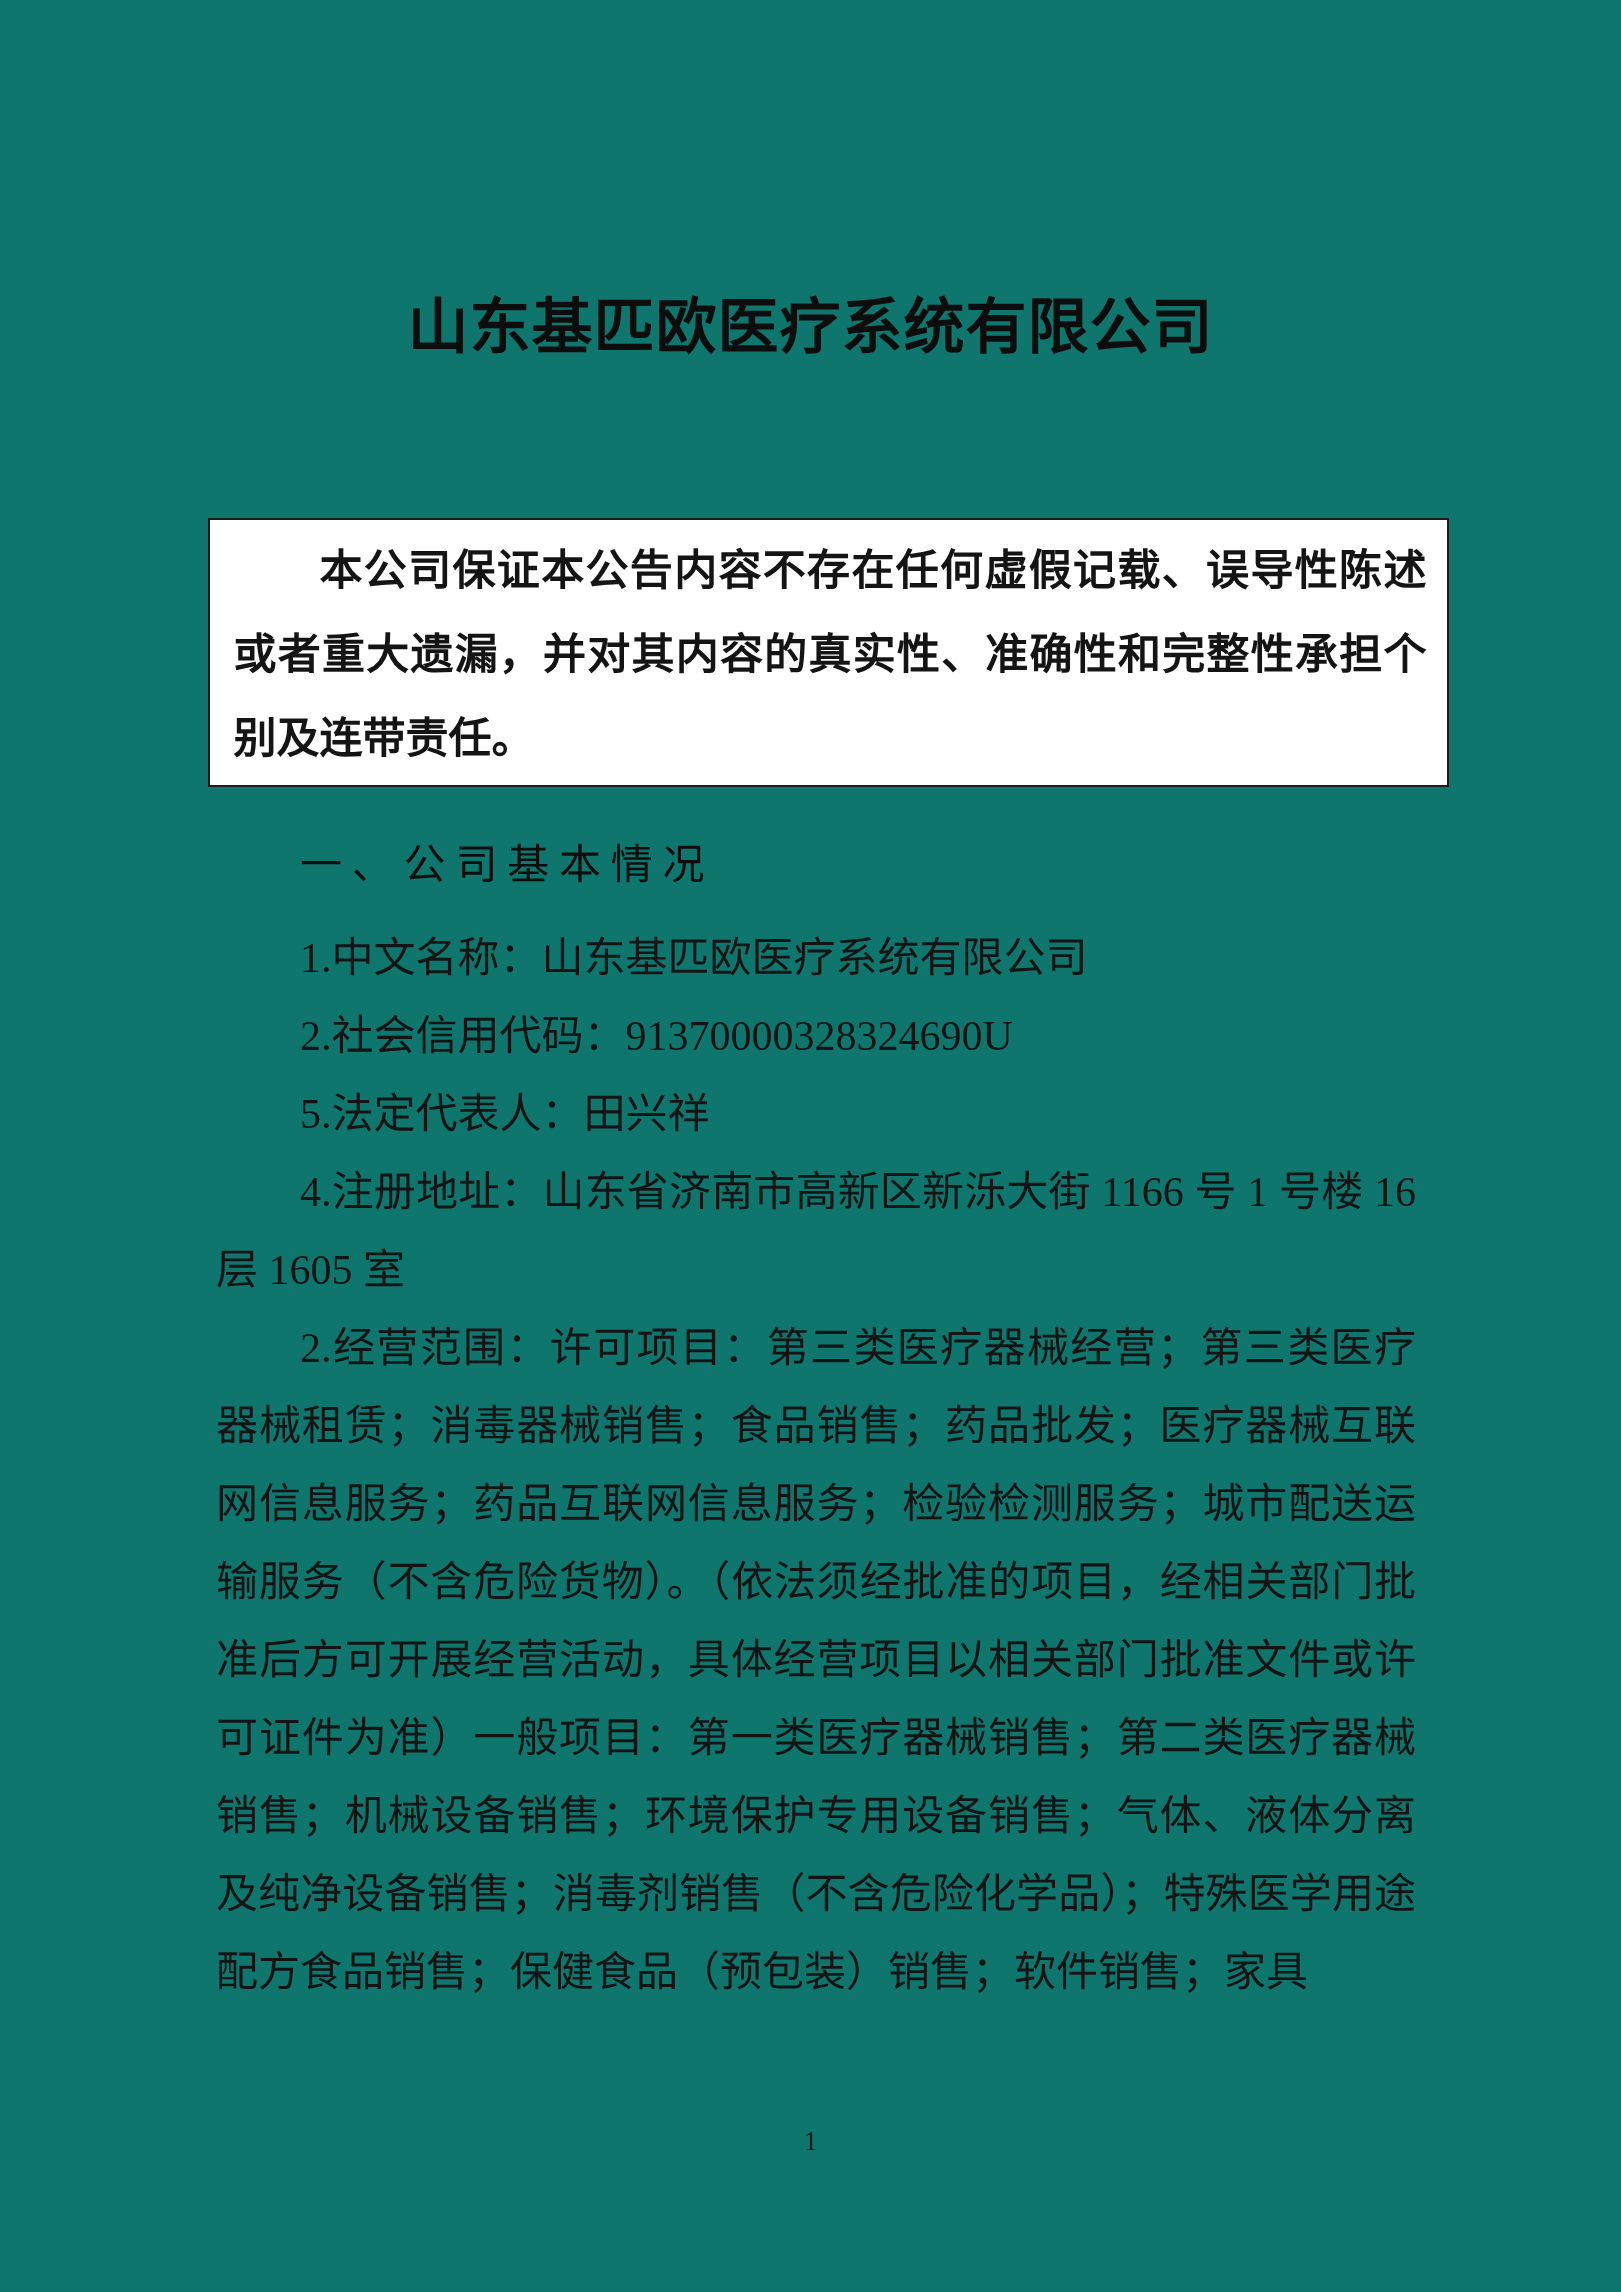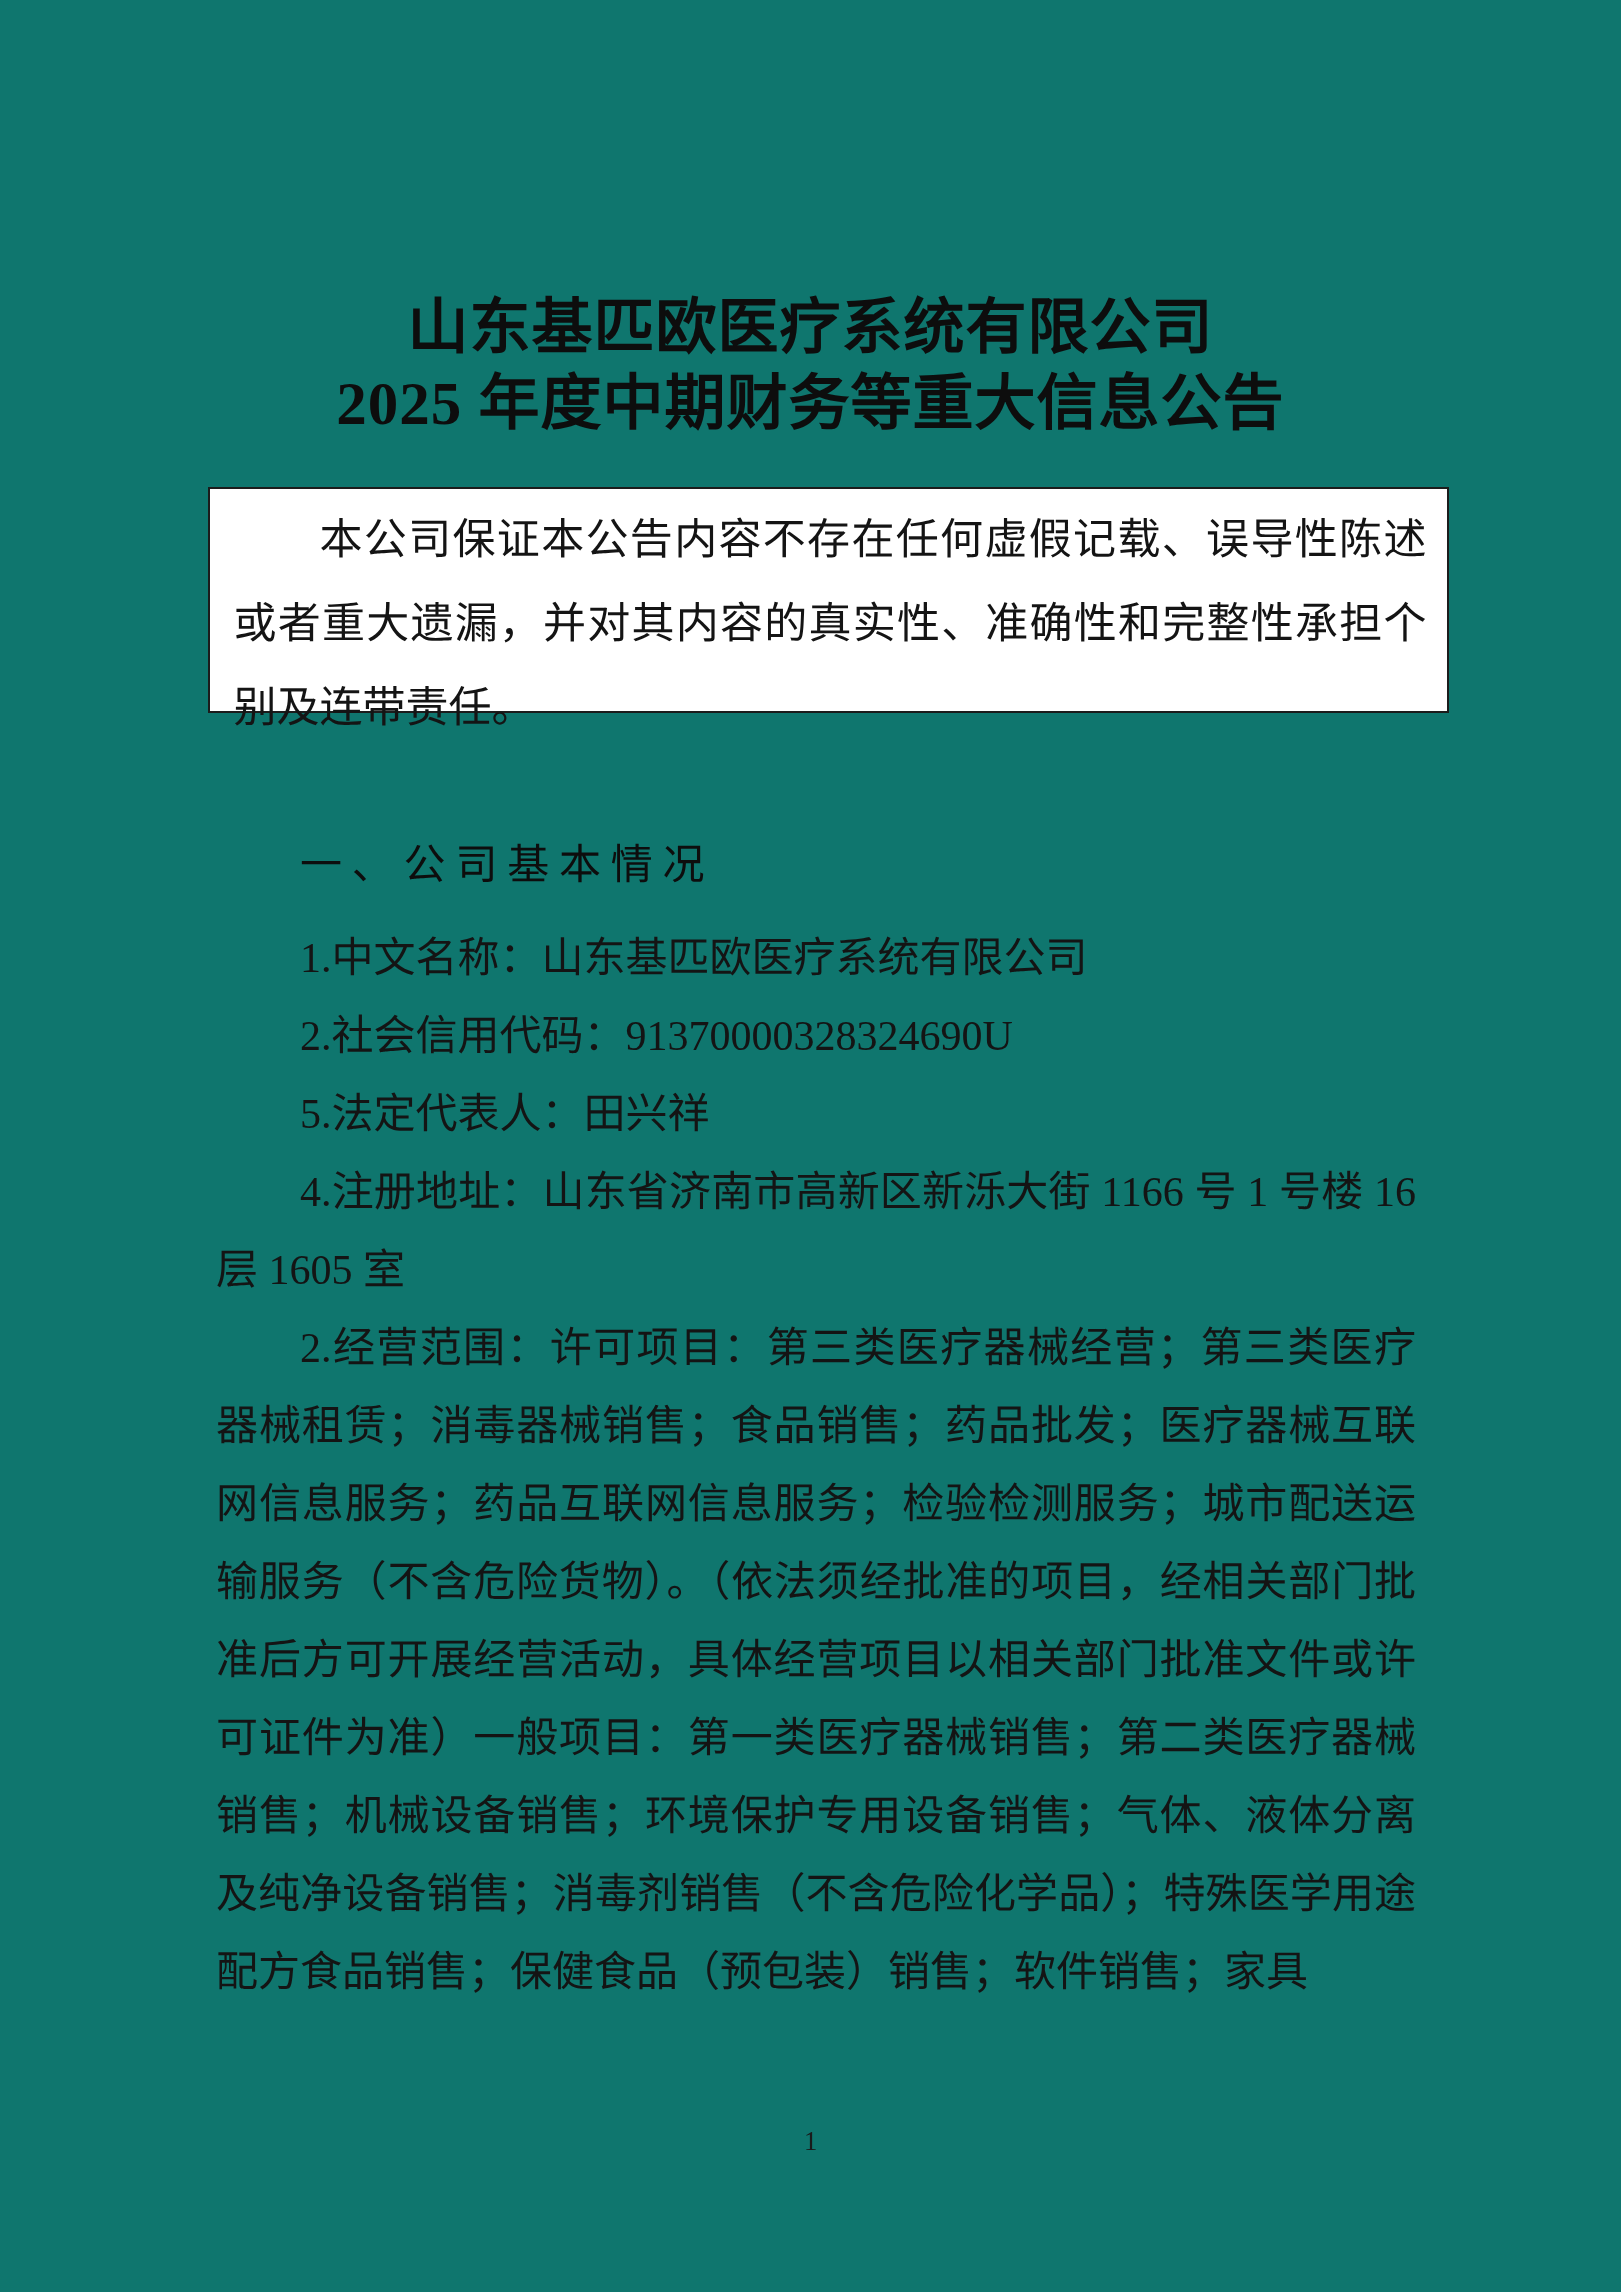--- a/index.html
+++ b/index.html
@@ -30,26 +30,27 @@
     font-size: 61px;
     line-height: 76px;
     letter-spacing: 1px;
     color: #0d0d0d;
   }
   .doc-title .title-line { display: block; }
 
   .disclaimer-box {
     position: absolute;
     left: 208px;
-    top: 487px;
+    top: 518px;
     width: 1241px;
-    height: 226px;
+    height: 269px;
     box-sizing: border-box;
     border: 2.9px solid #1c1c1c;
     background: #ffffff;
+    font-weight: bold;
   }
   .disclaimer-text {
     margin: 0;
     padding: 8.8px 20.6px 0 23.5px;
     font-size: 43px;
     line-height: 84px;
     text-indent: 86px;
     text-align: justify;
     color: #141414;
   }
@@ -93,21 +94,20 @@
     color: #1a1a1a;
   }
 </style>
 </head>
 <body>
 
 <div class="page">
 
   <h1 class="doc-title">
     <span class="title-line">山东基匹欧医疗系统有限公司</span>
-    <span class="title-line">2025 年度中期财务等重大信息公告</span>
   </h1>
 
   <div class="disclaimer-box">
     <p class="disclaimer-text">本公司保证本公告内容不存在任何虚假记载、误导性陈述或者重大遗漏，并对其内容的真实性、准确性和完整性承担个别及连带责任。</p>
   </div>
 
   <div class="doc-body">
     <h2 class="section-heading">一、公司基本情况</h2>
 
     <p class="para first">1.中文名称：山东基匹欧医疗系统有限公司</p>

